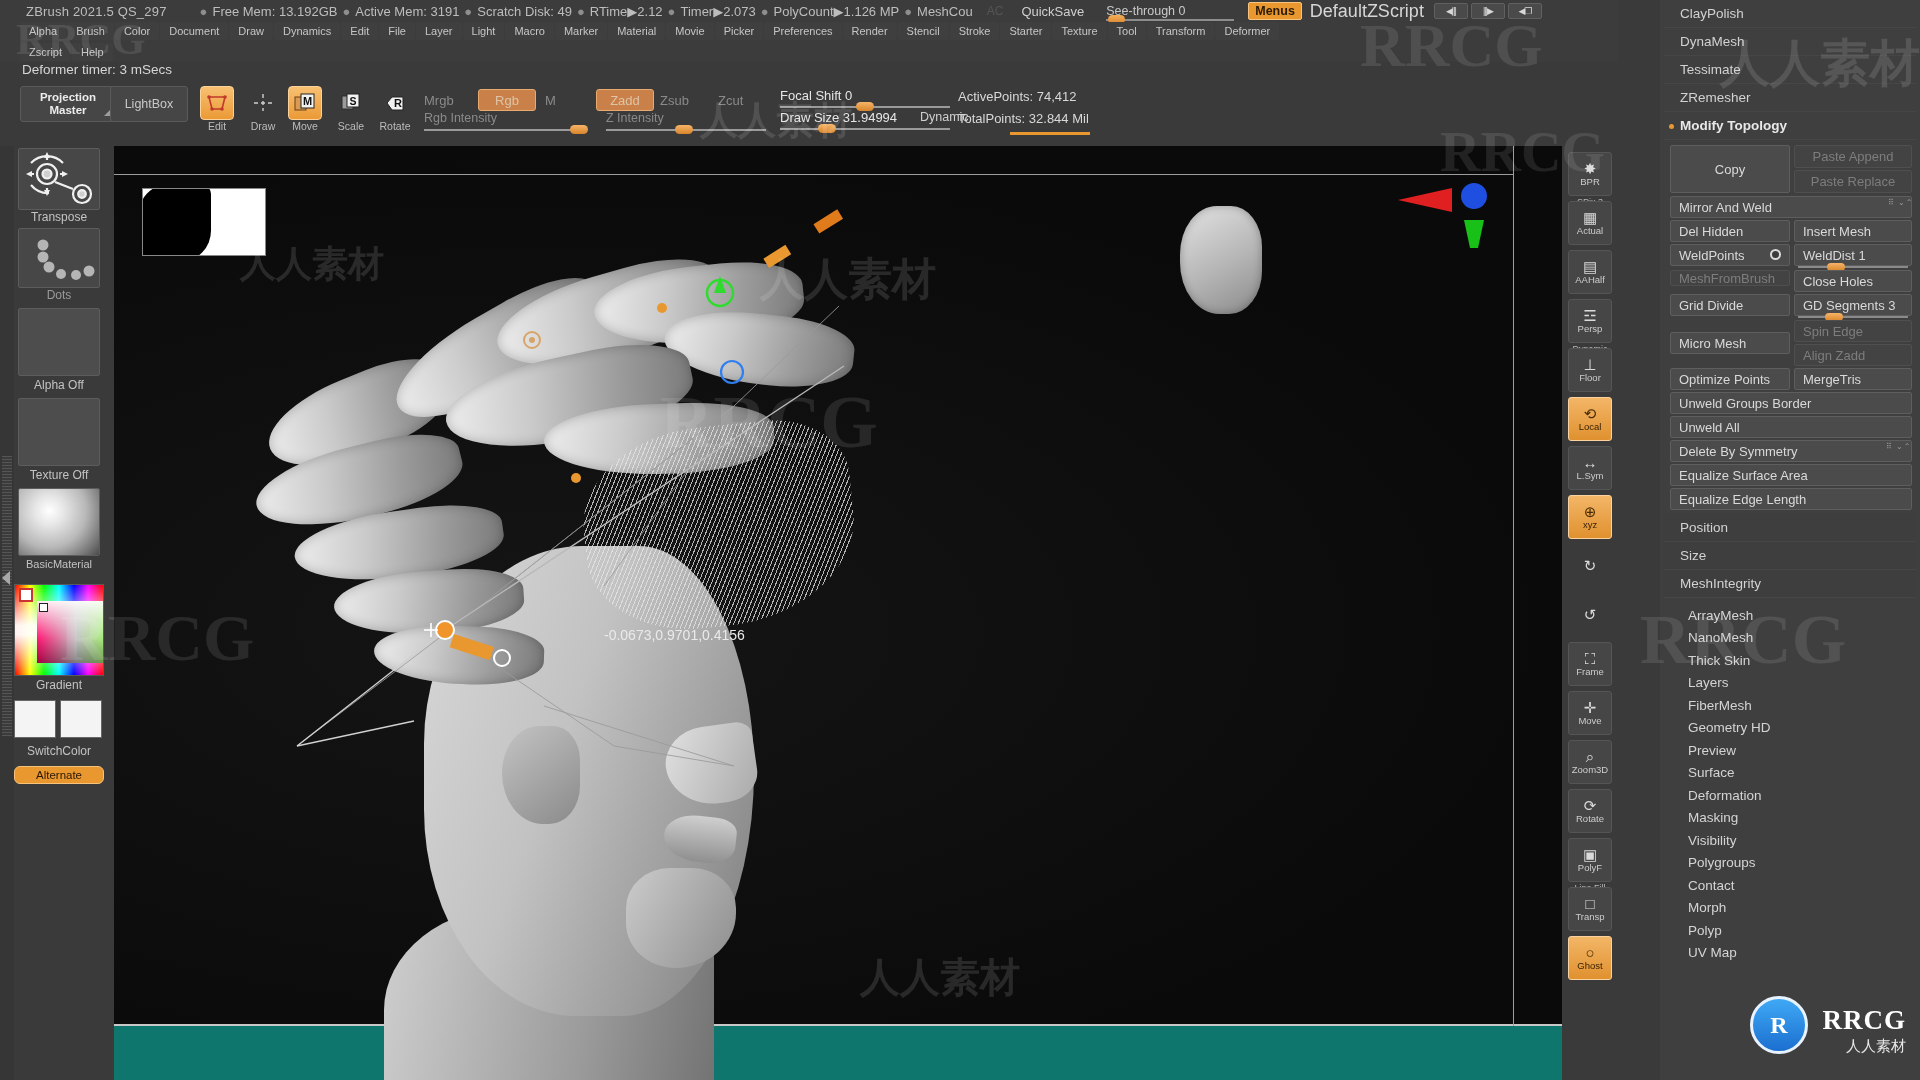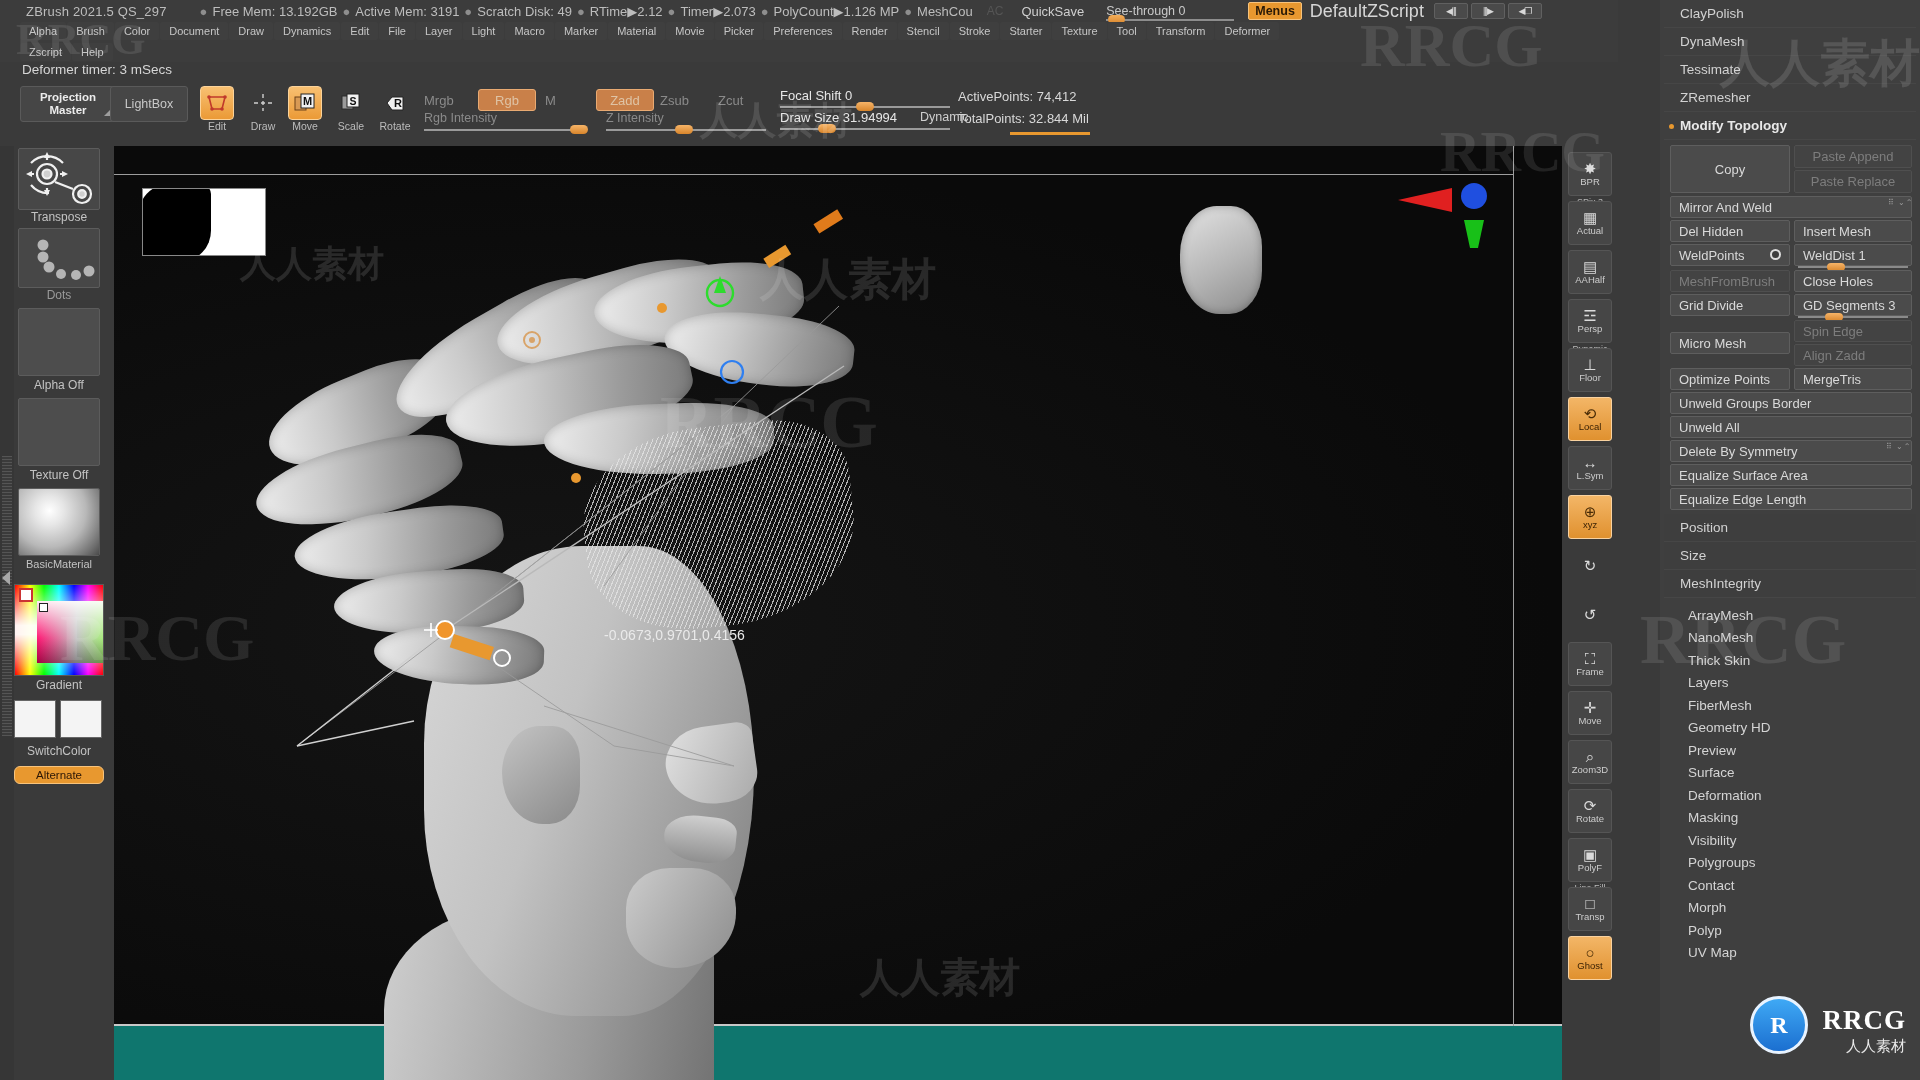--- a/index.html
+++ b/index.html
@@ -807,21 +807,21 @@
 
     <div class="rp-btn" style="left:10px; top:220px; width:120px; height:22px;">Del Hidden</div>
     <div class="rp-btn" style="left:134px; top:220px; width:118px; height:22px;">Insert Mesh</div>
 
     <div class="rp-btn" style="left:10px; top:244px; width:120px; height:22px;">WeldPoints</div>
     <div class="rp-radio" style="left:110px; top:249px;"></div>
     <div class="rp-btn" style="left:134px; top:244px; width:118px; height:22px;">WeldDist 1</div>
     <div class="rp-slider-track" style="left:138px; top:266px; width:110px;"></div>
     <div class="rp-slider-knob" style="left:167px; top:263px;"></div>
 
-    <div class="rp-btn dim" style="left:10px; top:270px; width:120px; height:22px;">MeshFromBrush</div>
+    <div class="rp-btn dim" style="left:10px; top:270px; width:120px; height:16px;">MeshFromBrush</div>
     <div class="rp-btn" style="left:134px; top:270px; width:118px; height:22px;">Close Holes</div>
 
     <div class="rp-btn" style="left:10px; top:294px; width:120px; height:22px;">Grid Divide</div>
     <div class="rp-btn" style="left:134px; top:294px; width:118px; height:22px;">GD Segments 3</div>
     <div class="rp-slider-track" style="left:138px; top:316px; width:110px;"></div>
     <div class="rp-slider-knob" style="left:165px; top:313px;"></div>
 
     <div class="rp-btn dim" style="left:134px; top:320px; width:118px; height:22px;">Spin Edge</div>
     <div class="rp-btn" style="left:10px; top:332px; width:120px; height:22px;">Micro Mesh</div>
     <div class="rp-btn dim" style="left:134px; top:344px; width:118px; height:22px;">Align Zadd</div>

